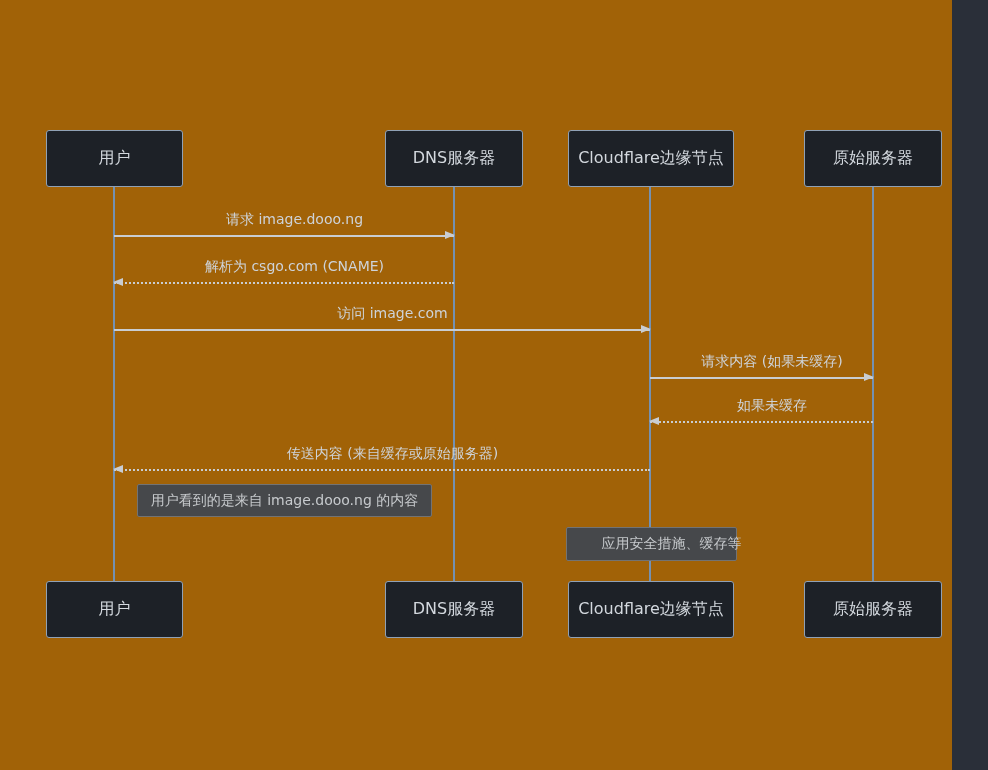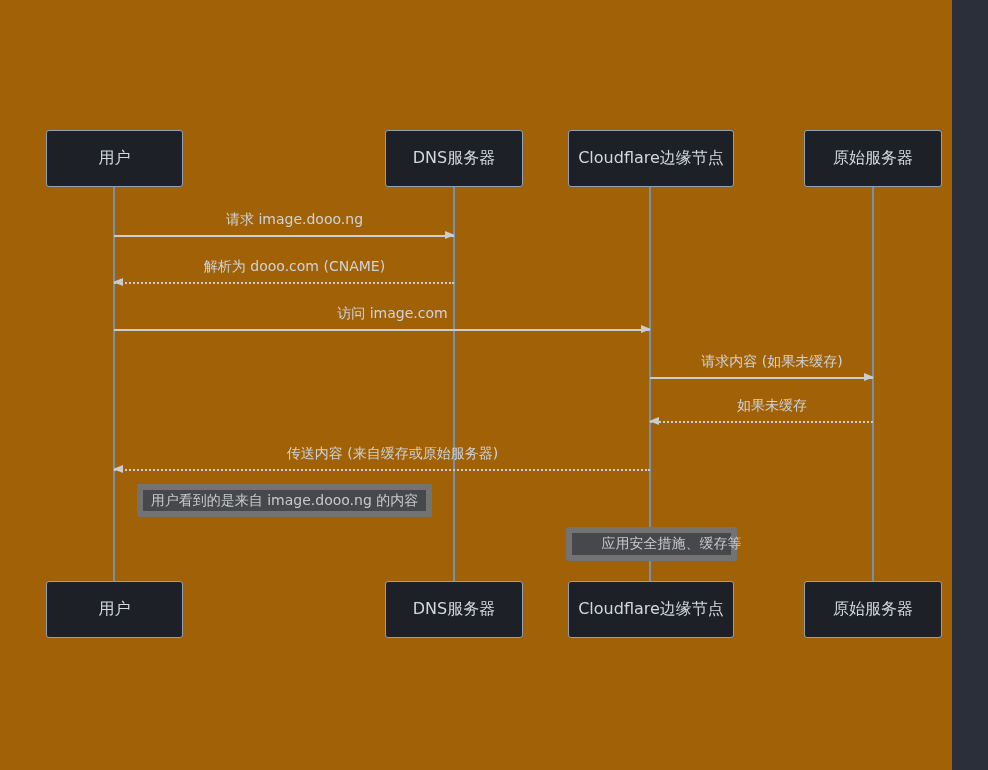--- a/index.html
+++ b/index.html
@@ -66,21 +66,21 @@
     left: -1px;
     border-top: 4px solid transparent;
     border-bottom: 4px solid transparent;
     border-right: 10px solid #c9cdd2;
   }
 
   
   .note {
     position: absolute;
     background: #46484b;
-    border: 6px solid #737373;
+    border: 1px solid #737373;
     border-radius: 2px;
     color: #c7cacd;
     font-size: 14px;
     display: flex;
     align-items: center;
     justify-content: center;
     white-space: nowrap;
     box-sizing: border-box;
   }
 </style>
@@ -107,21 +107,21 @@
       <span>原始服务器</span>
     </div>
 
   <div class="message" style="left:114px; top:236px; width:340px;">
     <div class="msg-label">请求 image.dooo.ng</div>
     <div class="msg-line"></div>
     <div class="arrowhead right"></div>
   </div>
 
   <div class="message" style="left:114px; top:283px; width:340px;">
-    <div class="msg-label">解析为 dooo.com (CNAME)</div>
+    <div class="msg-label">解析为 csgo.com (CNAME)</div>
     <div class="msg-line dotted"></div>
     <div class="arrowhead left"></div>
   </div>
 
   <div class="message" style="left:114px; top:330px; width:536px;">
     <div class="msg-label">访问 image.com</div>
     <div class="msg-line"></div>
     <div class="arrowhead right"></div>
   </div>
 

